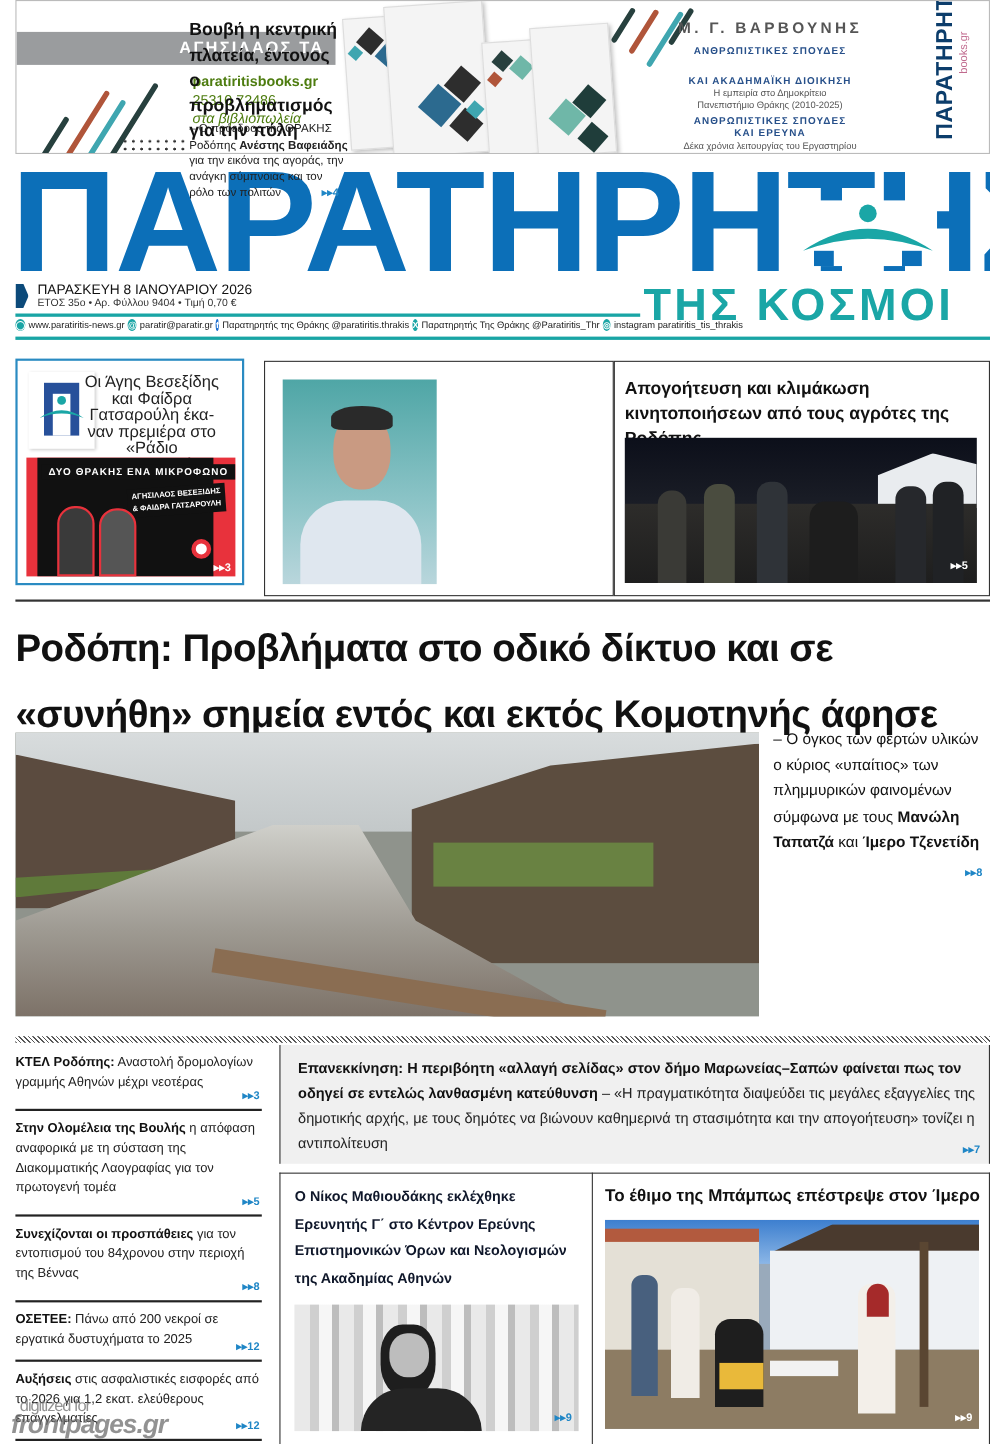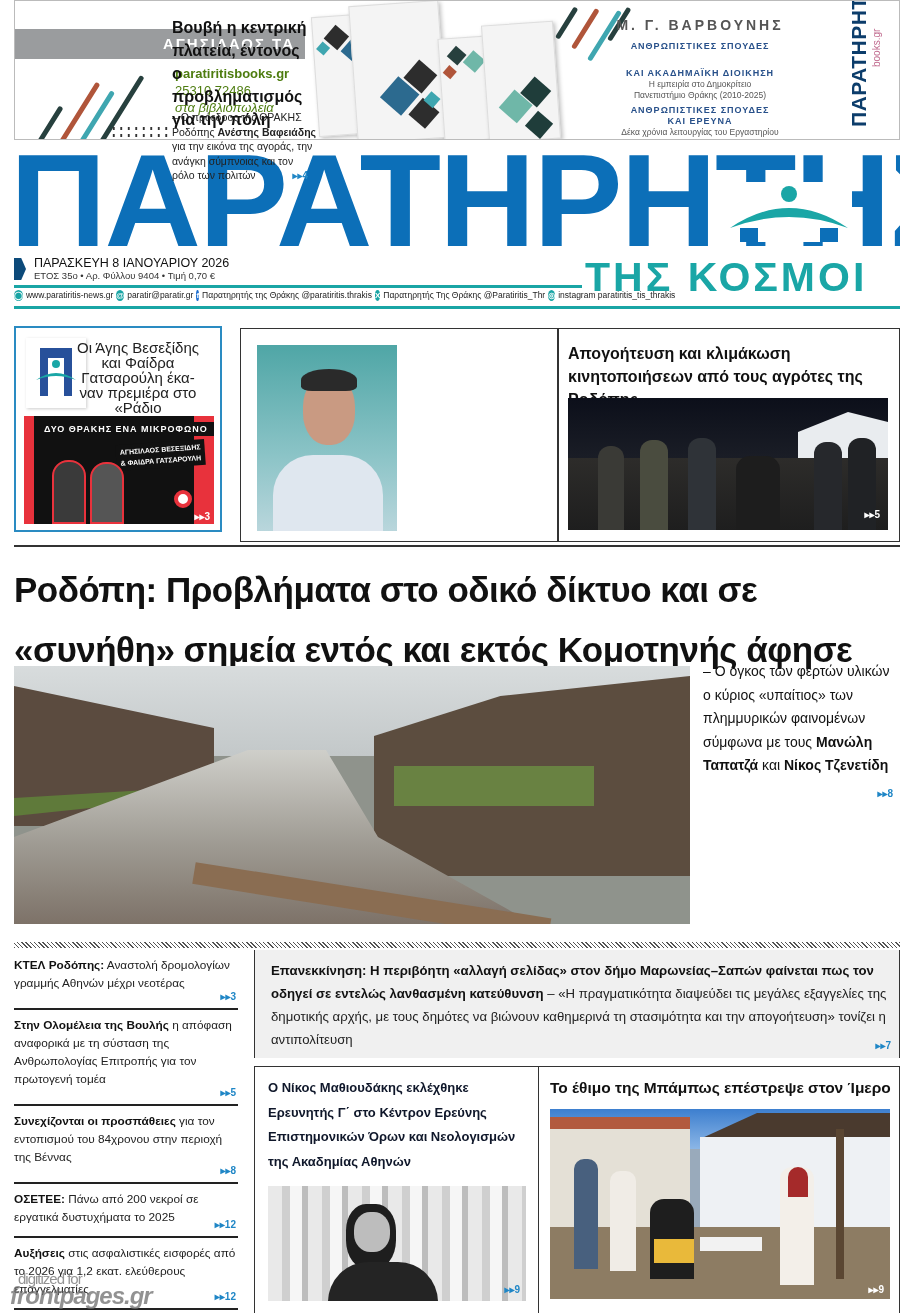--- a/index.html
+++ b/index.html
@@ -236,28 +236,28 @@
 <div id="lead-img" class="abs">
   <div style="position:absolute;left:0;top:0;width:676px;height:90px;background:linear-gradient(180deg,#d8dcdd,#c3c8c9)"></div>
   <div style="position:absolute;left:0;top:20px;width:200px;height:140px;background:#5b4b3f;clip-path:polygon(0 0,100% 30%,100% 100%,0 100%)"></div>
   <div style="position:absolute;left:360px;top:10px;width:316px;height:200px;background:#5c4d3f;clip-path:polygon(0 30%,40% 10%,100% 0,100% 100%,0 100%)"></div>
   <div style="position:absolute;left:0;top:120px;width:200px;height:30px;background:#5f7a3a;clip-path:polygon(0 40%,100% 0,100% 30%,0 100%)"></div>
   <div style="position:absolute;left:380px;top:100px;width:200px;height:40px;background:#6b8c43;opacity:0.85"></div>
   <div style="position:absolute;left:0;top:84px;width:520px;height:174px;background:linear-gradient(180deg,#cfcfca 0%,#9e9a92 55%,#7d7268 100%);clip-path:polygon(45% 0,60% 0,70% 50%,100% 100%,0 100%,0 50%)"></div>
   <div style="position:absolute;left:180px;top:196px;width:360px;height:22px;background:#8a6d52;transform:rotate(9deg);transform-origin:left center"></div>
 </div>
 <div id="lead-side" class="abs">
-  <p><span>– Ο όγκος των φερτών υλικών ο κύριος «υπαίτιος» των πλημμυρικών φαινομένων σύμφωνα με τους </span><b>Μανώλη Ταπατζά</b><span> και </span><b>Νίκος Τζενετίδη</b> <span class="pgref" style="float:right;margin-top:4px">▸▸8</span></p>
+  <p><span>– Ο όγκος των φερτών υλικών ο κύριος «υπαίτιος» των πλημμυρικών φαινομένων σύμφωνα με τους </span><b>Μανώλη Ταπατζά</b><span> και </span><b>Ίμερο Τζενετίδη</b> <span class="pgref" style="float:right;margin-top:4px">▸▸8</span></p>
 </div>
 
 <div class="hatch" style="left:14px;top:942px;width:886px"></div>
 
 <div id="briefs" class="abs">
   <div class="brief"><b>ΚΤΕΛ Ροδόπης:</b><span> Αναστολή δρομολογίων γραμμής Αθηνών μέχρι νεοτέρας</span><div style="height:10px"></div><span class="pgref">▸▸3</span></div>
-  <div class="brief"><b>Στην Ολομέλεια της Βουλής</b><span> η απόφαση αναφορικά με τη σύσταση της Ανθρωπολογίας Επιτροπής για τον πρωτογενή τομέα</span><div style="height:10px"></div><span class="pgref">▸▸5</span></div>
+  <div class="brief"><b>Στην Ολομέλεια της Βουλής</b><span> η απόφαση αναφορικά με τη σύσταση της Διακομματικής Λαογραφίας για τον πρωτογενή τομέα</span><div style="height:10px"></div><span class="pgref">▸▸5</span></div>
   <div class="brief"><b>Συνεχίζονται οι προσπάθειες</b><span> για τον εντοπισμού του 84χρονου στην περιοχή της Βέννας</span><div style="height:10px"></div><span class="pgref">▸▸8</span></div>
   <div class="brief"><b>ΟΣΕΤΕΕ:</b><span> Πάνω από 200 νεκροί σε εργατικά δυστυχήματα το 2025</span><div style="height:4px"></div><span class="pgref">▸▸12</span></div>
   <div class="brief"><b>Αυξήσεις</b><span> στις ασφαλιστικές εισφορές από το 2026 για 1,2 εκατ. ελεύθερους επαγγελματίες</span><div style="height:4px"></div><span class="pgref">▸▸12</span></div>
 </div>
 
 <div id="restart" class="abs">
   <div id="restart-text"><b>Επανεκκίνηση: Η περιβόητη «αλλαγή σελίδας» στον δήμο Μαρωνείας–Σαπών φαίνεται πως τον οδηγεί σε εντελώς λανθασμένη κατεύθυνση</b><span> – «Η πραγματικότητα διαψεύδει τις μεγάλες εξαγγελίες της δημοτικής αρχής, με τους δημότες να βιώνουν καθημερινά τη στασιμότητα και την απογοήτευση» τονίζει η αντιπολίτευση</span><span class="pgref" style="float:right;margin-top:6px">▸▸7</span></div>
 </div>
 
 <div id="acad-box" class="abs"></div>

